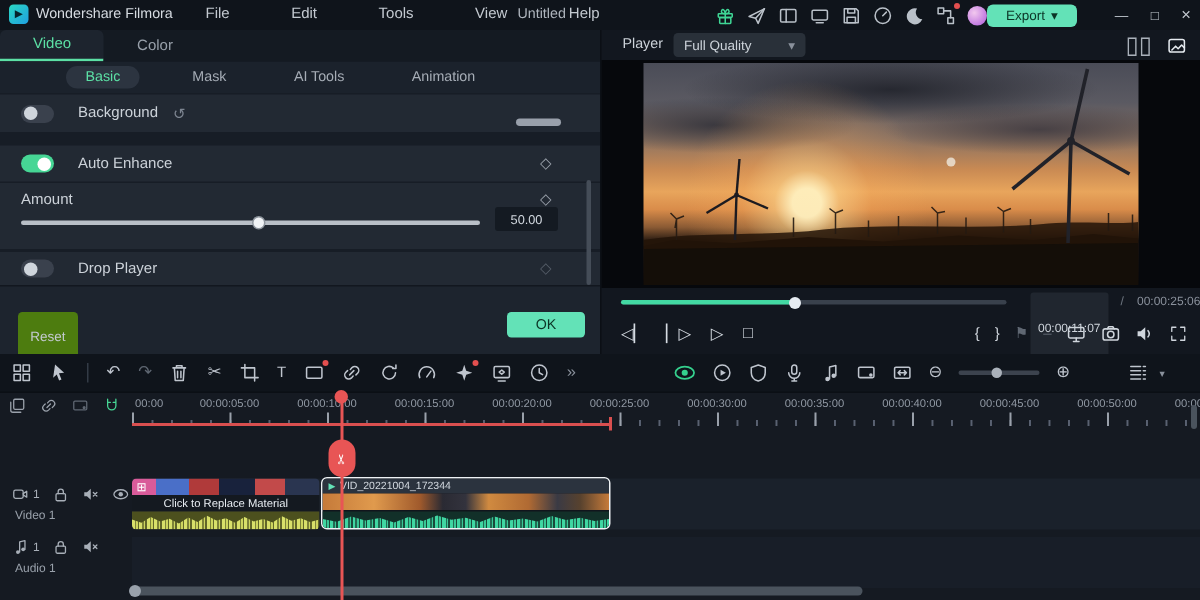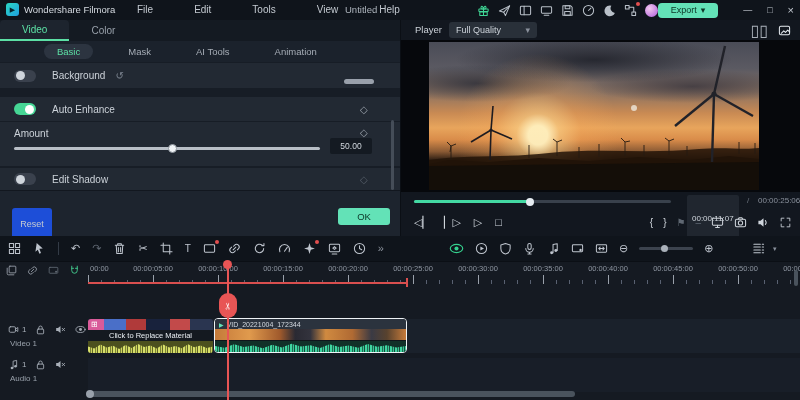--- a/index.html
+++ b/index.html
@@ -44,21 +44,21 @@
   .tg.on::after{left:11px;background:#ffffff;}
   .kf{position:absolute;left:360px;font-size:10px;color:#9aa1ab;}
   .kf.dim{color:#555d68;}
   .sliderline{position:absolute;left:14px;top:25px;width:306px;height:2.5px;border-radius:2px;background:#b9bfc7;}
   .sliderline .thumb{position:absolute;left:154px;top:-3.5px;width:9px;height:9px;border-radius:50%;background:#f0f3f6;border:1px solid #8d949d;box-sizing:border-box;}
   .valuebox{position:absolute;left:330px;top:16px;width:42px;height:16px;background:#141a22;border-radius:2px;
             font-size:8.5px;color:#d2d8df;display:flex;align-items:center;justify-content:center;}
   .fragbar{position:absolute;left:344px;top:59px;width:30px;height:5px;border-radius:3px;background:#99a0ab;}
   .vscroll{position:absolute;left:391px;top:100px;width:3px;height:70px;border-radius:2px;background:#454d58;}
   .pfooter{position:absolute;left:0;right:0;top:170px;height:46px;background:#1d242e;border-top:1px solid #12171f;}
-  .resetbtn{position:absolute;left:12px;top:17px;width:40px;height:32px;background:#1d4ed8;border-radius:3px;
+  .resetbtn{position:absolute;left:12px;top:17px;width:40px;height:32px;background:#4d7c0f;border-radius:3px;
             font-size:9px;color:#c4cad1;display:flex;align-items:center;justify-content:center;}
   .okbtn{position:absolute;right:10px;top:17px;width:52px;height:17px;background:#63e2b7;border-radius:3px;
          font-size:9.5px;color:#0c3526;display:flex;align-items:center;justify-content:center;}
 
   
   #rightpanel{position:absolute;top:20px;left:400px;width:400px;height:216px;background:#12171f;border-left:1px solid #0b0f15;}
   .phead{position:absolute;top:0;left:0;right:0;height:20px;}
   .plabel2{position:absolute;left:14px;top:0;line-height:20px;font-size:9.5px;color:#ccd2d9;}
   .qualdd{position:absolute;left:48px;top:2px;width:88px;height:16px;background:#293039;border-radius:3px;
           display:flex;align-items:center;justify-content:space-between;padding:0 7px;box-sizing:border-box;
@@ -395,21 +395,21 @@
       <span class="plabel abs" style="left:14px;top:6px;">Amount</span>
       <span class="kf" style="top:5px;">◇</span>
       <div class="sliderline">
         <span class="thumb"></span>
       </div>
       <div class="valuebox">50.00</div>
     </div>
 
     <div class="prow flex" style="top:148px;height:22px;padding-left:14px;gap:16px;">
       <span class="tg"></span>
-      <span class="plabel">Edit Shadow</span>
+      <span class="plabel">Drop Player</span>
       <span class="kf dim">◇</span>
     </div>
 
     <div class="vscroll"></div>
 
     <div class="pfooter">
       <div class="resetbtn">Reset</div>
       <div class="okbtn">OK</div>
     </div>
   </div>

